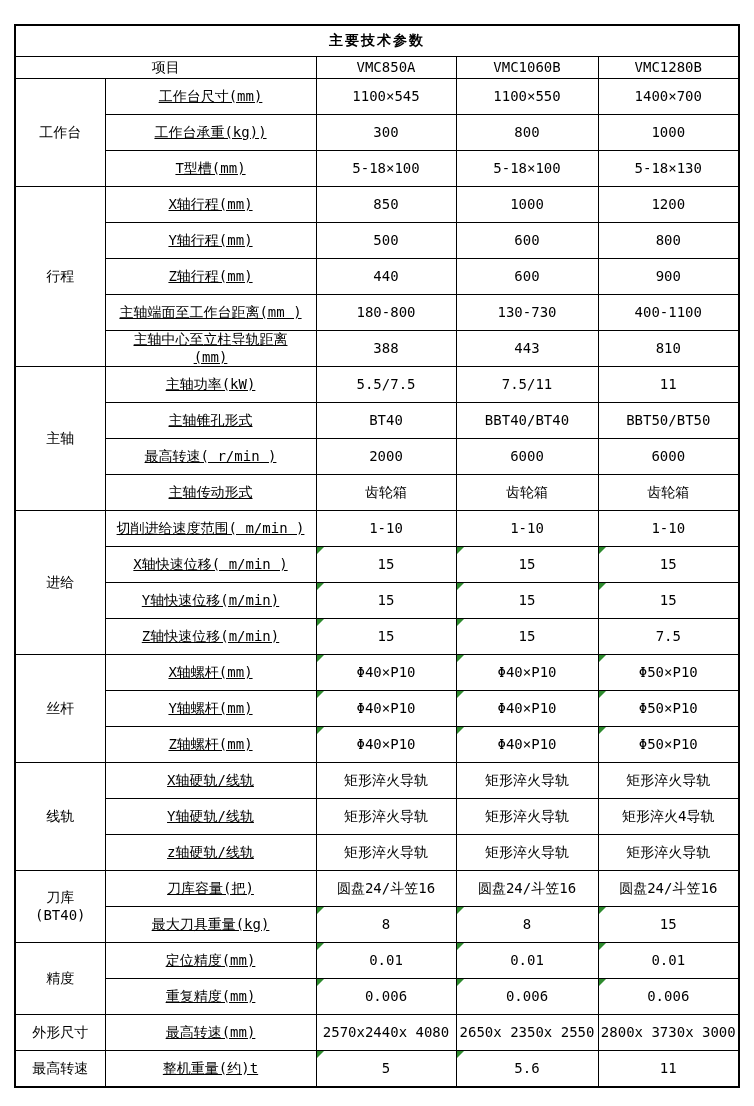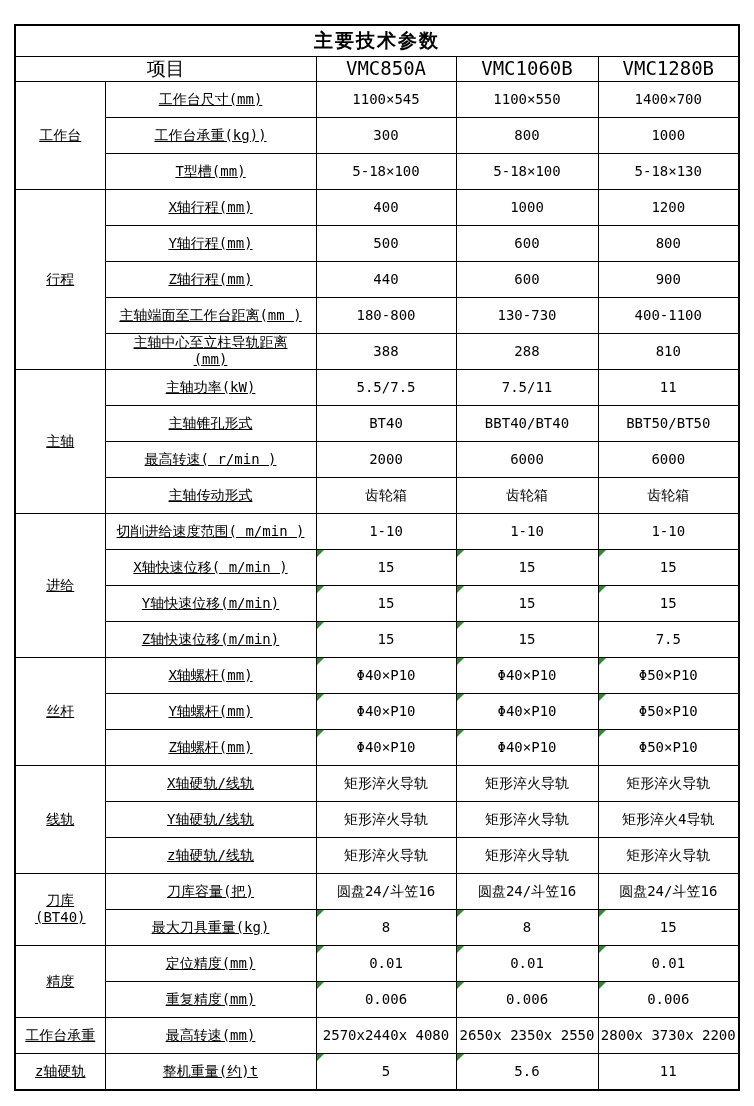--- a/index.html
+++ b/index.html
@@ -32,31 +32,31 @@
     text-align: center;
     vertical-align: middle;
     padding: 0 2px;
     font-size: 14px;
     line-height: 1.25;
     overflow: hidden;
     white-space: pre-line;
   }
   tr.title-row td {
     height: 30px;
-    font-size: 19px;
+    font-size: 14px;
     font-weight: bold;
     font-family: Liberation Sans, sans-serif;
     letter-spacing: 2px;
   }
   tr.header-row td {
     height: 21px;
-    font-size: 19px;
+    font-size: 14px;
   }
   tbody td { height: 35px; }
-  td.group-cell { font-size: 14px; text-decoration: underline; }
+  td.group-cell { font-size: 14px; }
   td.label-cell { font-size: 14px; text-decoration: underline; }
   td.value-cell { font-size: 14px; }
   td.flag {
     position: relative;
   }
   td.flag::before {
     content: "";
     position: absolute;
     top: 0;
     left: 0;
@@ -111,21 +111,21 @@
         </tr>
         <tr>
           <td class="label-cell">T型槽(mm)</td>
           <td class="value-cell">5-18×100</td>
           <td class="value-cell">5-18×100</td>
           <td class="value-cell">5-18×130</td>
         </tr>
         <tr>
           <td class="group-cell" rowspan="5">行程</td>
           <td class="label-cell">X轴行程(mm)</td>
-          <td class="value-cell">400</td>
+          <td class="value-cell">850</td>
           <td class="value-cell">1000</td>
           <td class="value-cell">1200</td>
         </tr>
         <tr>
           <td class="label-cell">Y轴行程(mm)</td>
           <td class="value-cell">500</td>
           <td class="value-cell">600</td>
           <td class="value-cell">800</td>
         </tr>
         <tr>
@@ -137,21 +137,21 @@
         <tr>
           <td class="label-cell">主轴端面至工作台距离(mm )</td>
           <td class="value-cell">180-800</td>
           <td class="value-cell">130-730</td>
           <td class="value-cell">400-1100</td>
         </tr>
         <tr>
           <td class="label-cell">主轴中心至立柱导轨距离
 (mm)</td>
           <td class="value-cell">388</td>
-          <td class="value-cell">288</td>
+          <td class="value-cell">443</td>
           <td class="value-cell">810</td>
         </tr>
         <tr>
           <td class="group-cell" rowspan="4">主轴</td>
           <td class="label-cell">主轴功率(kW)</td>
           <td class="value-cell">5.5/7.5</td>
           <td class="value-cell">7.5/11</td>
           <td class="value-cell">11</td>
         </tr>
         <tr>
@@ -256,28 +256,28 @@
           <td class="value-cell flag">0.01</td>
           <td class="value-cell flag">0.01</td>
         </tr>
         <tr>
           <td class="label-cell">重复精度(mm)</td>
           <td class="value-cell flag">0.006</td>
           <td class="value-cell flag">0.006</td>
           <td class="value-cell flag">0.006</td>
         </tr>
         <tr>
-          <td class="group-cell" rowspan="1">工作台承重</td>
+          <td class="group-cell" rowspan="1">外形尺寸</td>
           <td class="label-cell">最高转速(mm)</td>
           <td class="value-cell">2570x2440x 4080</td>
           <td class="value-cell">2650x 2350x 2550</td>
-          <td class="value-cell">2800x 3730x 2200</td>
-        </tr>
-        <tr>
-          <td class="group-cell" rowspan="1">z轴硬轨</td>
+          <td class="value-cell">2800x 3730x 3000</td>
+        </tr>
+        <tr>
+          <td class="group-cell" rowspan="1">最高转速</td>
           <td class="label-cell">整机重量(约)t</td>
           <td class="value-cell flag">5</td>
           <td class="value-cell flag">5.6</td>
           <td class="value-cell">11</td>
         </tr>
       </tbody>
   </table>
 </div>
 
 </body></html>

